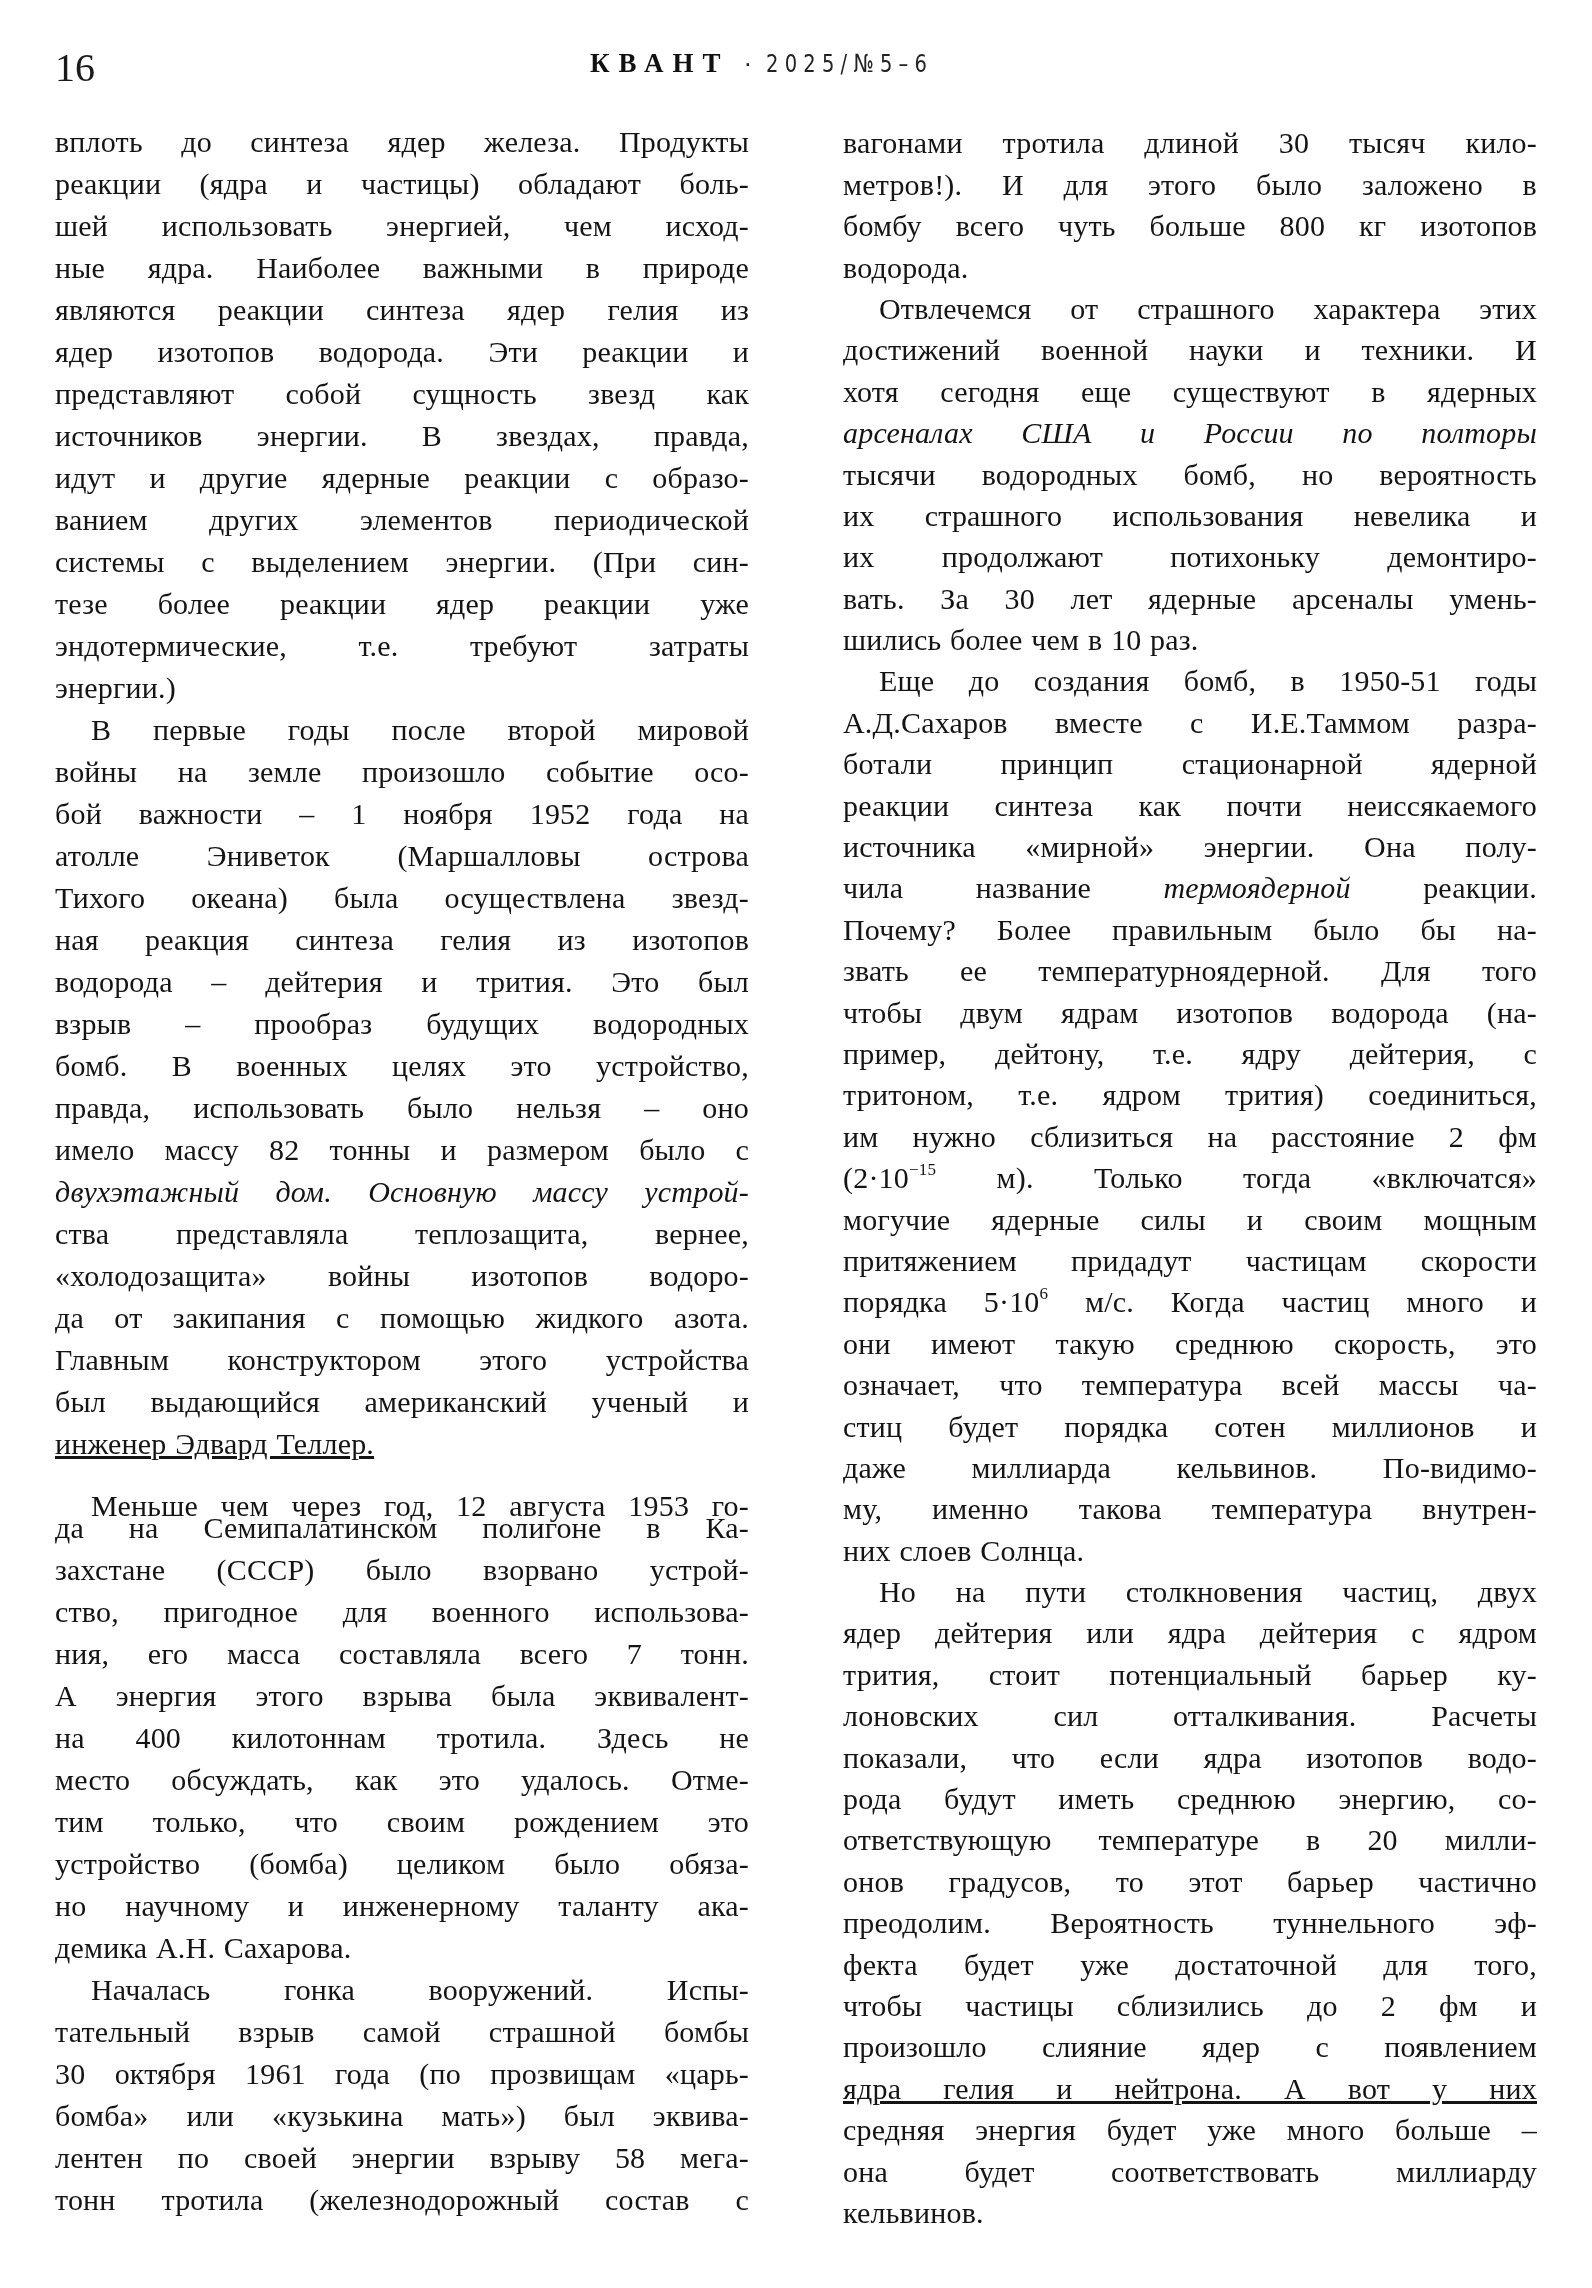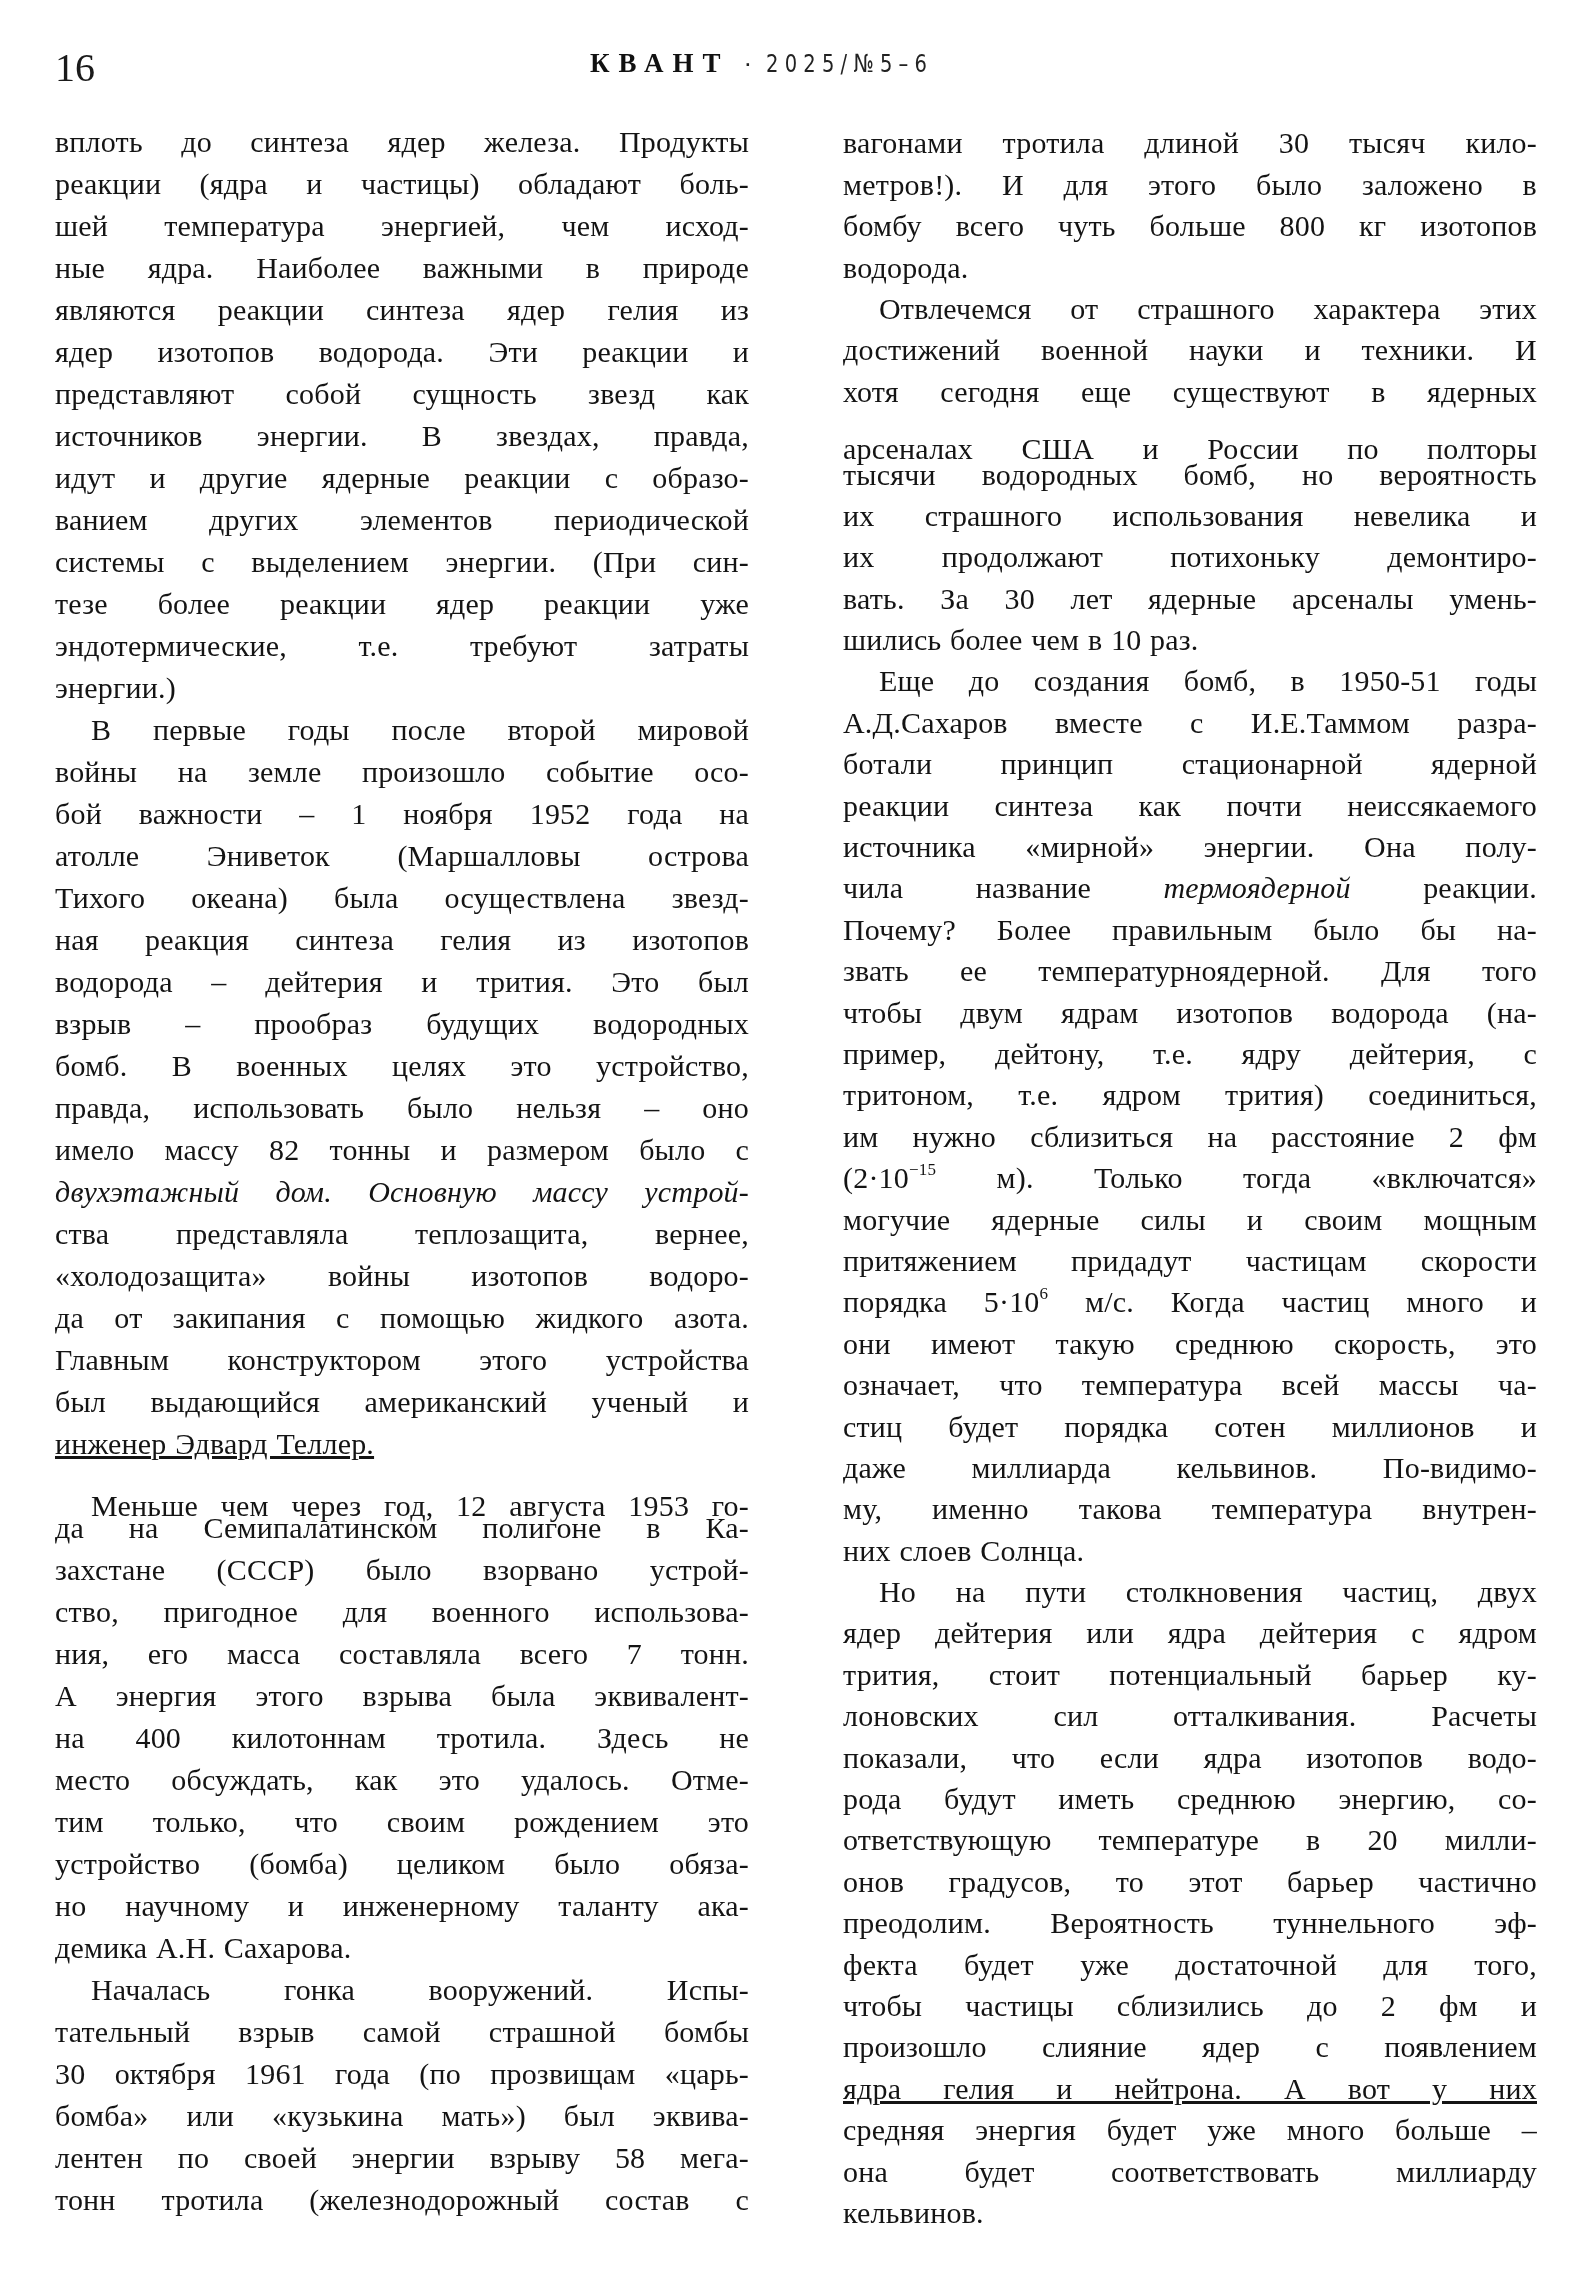--- a/index.html
+++ b/index.html
@@ -48,21 +48,21 @@
 <div class="running-head">
   <span class="rh-title">КВАНТ</span>
   <span class="rh-dot">·</span>
   <span class="rh-issue">2025/№5–6</span>
 </div>
 
 <div class="column col-left">
     <div>
       <div class="line" style="top: 122px;"><span>вплоть до синтеза ядер железа. Продукты</span></div>
       <div class="line" style="top: 164px;"><span>реакции (ядра и частицы) обладают боль-</span></div>
-      <div class="line" style="top: 206px;"><span>шей температура энергией, чем исход-</span></div>
+      <div class="line" style="top: 206px;"><span>шей использовать энергией, чем исход-</span></div>
       <div class="line" style="top: 248px;"><span>ные ядра. Наиболее важными в природе</span></div>
       <div class="line" style="top: 290px;"><span>являются реакции синтеза ядер гелия из</span></div>
       <div class="line" style="top: 332px;"><span>ядер изотопов водорода. Эти реакции и</span></div>
       <div class="line" style="top: 374px;"><span>представляют собой сущность звезд как</span></div>
       <div class="line" style="top: 416px;"><span>источников энергии. В звездах, правда,</span></div>
       <div class="line" style="top: 458px;"><span>идут и другие ядерные реакции с образо-</span></div>
       <div class="line" style="top: 500px;"><span>ванием других элементов периодической</span></div>
       <div class="line" style="top: 542px;"><span>системы с выделением энергии. (При син-</span></div>
       <div class="line" style="top: 584px;"><span>тезе более реакции ядер реакции уже</span></div>
       <div class="line" style="top: 626px;"><span>эндотермические, т.е. требуют затраты</span></div>
@@ -115,21 +115,21 @@
     <div>
       <div class="line" style="top: 123px;"><span>вагонами тротила длиной 30 тысяч кило-</span></div>
       <div class="line" style="top: 165px;"><span>метров!). И для этого было заложено в</span></div>
       <div class="line" style="top: 206px;"><span>бомбу всего чуть больше 800 кг изотопов</span></div>
       <div class="line last" style="top: 248px;"><span>водорода.</span></div>
     </div>
     <div>
       <div class="line indent" style="top: 289px;"><span>Отвлечемся от страшного характера этих</span></div>
       <div class="line" style="top: 330px;"><span>достижений военной науки и техники. И</span></div>
       <div class="line" style="top: 372px;"><span>хотя сегодня еще существуют в ядерных</span></div>
-      <div class="line" style="top: 429px;"><span>арсеналах США и России по полторы</span></div>
+      <div class="line" style="top: 413px; font-style: italic;"><span>арсеналах США и России по полторы</span></div>
       <div class="line" style="top: 455px;"><span>тысячи водородных бомб, но вероятность</span></div>
       <div class="line" style="top: 496px;"><span>их страшного использования невелика и</span></div>
       <div class="line" style="top: 537px;"><span>их продолжают потихоньку демонтиро-</span></div>
       <div class="line" style="top: 579px;"><span>вать. За 30 лет ядерные арсеналы умень-</span></div>
       <div class="line last" style="top: 620px;"><span>шились более чем в 10 раз.</span></div>
     </div>
     <div>
       <div class="line indent" style="top: 661px;"><span>Еще до создания бомб, в 1950-51 годы</span></div>
       <div class="line" style="top: 703px;"><span>А.Д.Сахаров вместе с И.Е.Таммом разра-</span></div>
       <div class="line" style="top: 744px;"><span>ботали принцип стационарной ядерной</span></div>

